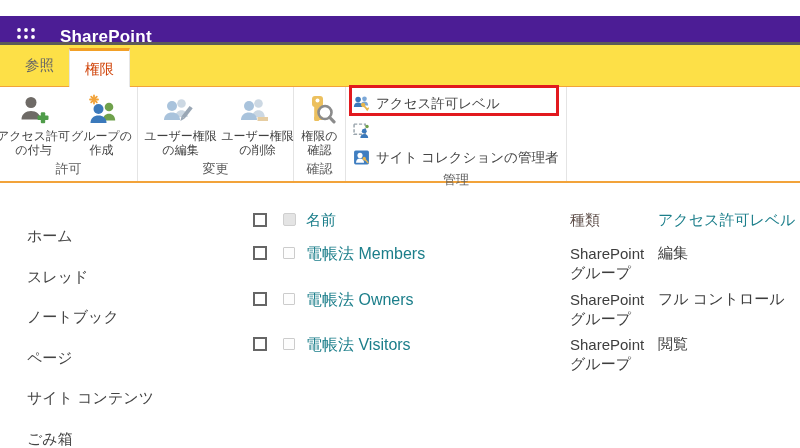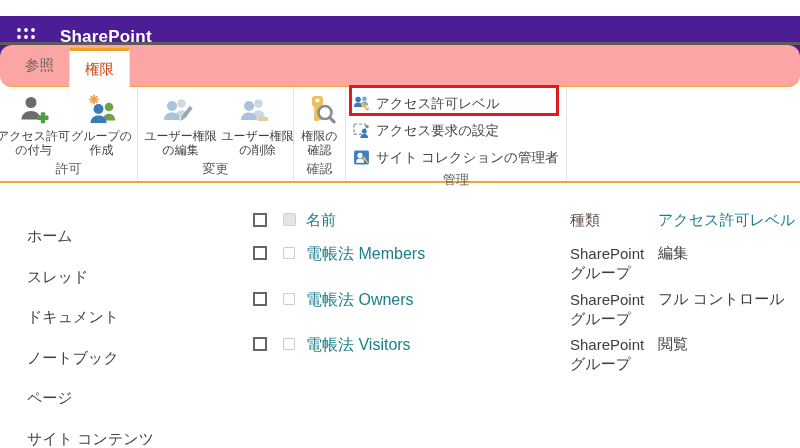--- a/index.html
+++ b/index.html
@@ -11,21 +11,21 @@
 
   
   .suitebar { position:absolute; left:0; top:0; width:800px; height:42px;
     background:#4c1d95; display:flex; align-items:center;margin-top:16px; }
   .waffle { margin-left:15px; width:22px; height:22px; cursor:pointer; }
   .suite-title { color:#fff; font-weight:bold; font-size:17px; margin-left:23px; letter-spacing:0.2px; }
   .suite-strip { position:absolute; left:0; top:42px; width:800px; height:3px; background:#5d5a58; }
 
   
   .tabrow { position:absolute; left:0; top:45px; width:800px; height:42px;
-    background:#fca5a5; border-bottom:1px solid #f2a33a; display:flex; align-items:stretch; padding-left:10px;border-radius:12px; }
+    background:#fde047; border-bottom:1px solid #f2a33a; display:flex; align-items:stretch; padding-left:10px; }
   .tab { font-size:14.5px; color:#666; padding:0 15px; line-height:40px; cursor:pointer; }
   .tab.active { position:relative; z-index:3; margin-top:3px; margin-bottom:-1px; line-height:36px;
     background:#fff; color:#d0440a; border-top:3px solid #f2a027;
     border-left:1px solid #e6e6e6; border-right:1px solid #e6e6e6; }
 
   
   .ribbon { position:absolute; left:0; top:87px; width:800px; height:96px; background:#fff;
     border-bottom:2px solid #f2a33a; display:flex; }
   .rgroup { display:flex; flex-direction:column; border-right:1px solid #e4e4e4; }
   .rgroup-buttons { flex:1; display:flex; justify-content:center; align-items:flex-start; padding-top:5px; }
@@ -197,21 +197,20 @@
         </svg>
         <span class="slabel">アクセス許可レベル</span>
       </div>
       <div class="smallbtn">
         <svg width="17" height="17" viewBox="0 0 16 16">
           <rect x="1" y="2" width="10.5" height="9.5" fill="none" stroke="#9aa5ad" stroke-width="1.4" stroke-dasharray="3 1.6"></rect>
           <circle cx="10.6" cy="8.6" r="2.3" fill="#3b79bb"></circle>
           <path d="M6.9 15c0-2.5 1.7-3.8 3.7-3.8s3.7 1.3 3.7 3.8z" fill="#3b79bb"></path>
           <circle cx="13.2" cy="4.2" r="1.6" fill="#6fa14c"></circle>
         </svg>
-        <span class="slabel">アクセス要求の設定</span>
       </div>
       <div class="smallbtn">
         <svg width="17" height="17" viewBox="0 0 16 16">
           <rect x="1" y="1.5" width="14" height="13" rx="1.5" fill="#3f7ec1"></rect>
           <circle cx="6.6" cy="6" r="2.4" fill="#ffffff"></circle>
           <path d="M2.8 13c0-2.6 1.7-4 3.8-4s3.8 1.4 3.8 4z" fill="#ffffff"></path>
           <g transform="rotate(-42 11.8 10.5)" fill="#e8b64c">
             <circle cx="11.8" cy="8.6" r="1.6"></circle>
             <rect x="11.2" y="9.8" width="1.3" height="4.4"></rect>
           </g>
@@ -223,21 +222,20 @@
   </div>
 
   <div style="flex:1; border:none"></div>
 </div>
 
 <div class="redbox"></div>
 
 <nav class="sidebar">
   <div class="nav-item">ホーム</div>
   <div class="nav-item">スレッド</div>
-  <div class="nav-item">ドキュメント</div>
   <div class="nav-item">ノートブック</div>
   <div class="nav-item">ページ</div>
   <div class="nav-item">サイト コンテンツ</div>
   <div class="nav-item">ごみ箱</div>
   <div class="editlinks">
     <svg width="15" height="15" viewBox="0 0 16 16">
       <path d="M1.5 14.5l3.2-.7L14 4.5 11.7 2.2 2.4 11.5z" fill="none" stroke="#6d6d6d" stroke-width="1.3"></path>
       <path d="M1.5 14.5l3.2-.7-2.5-2.3z" fill="#6d6d6d"></path>
     </svg>
     <span>ノートブック</span>

